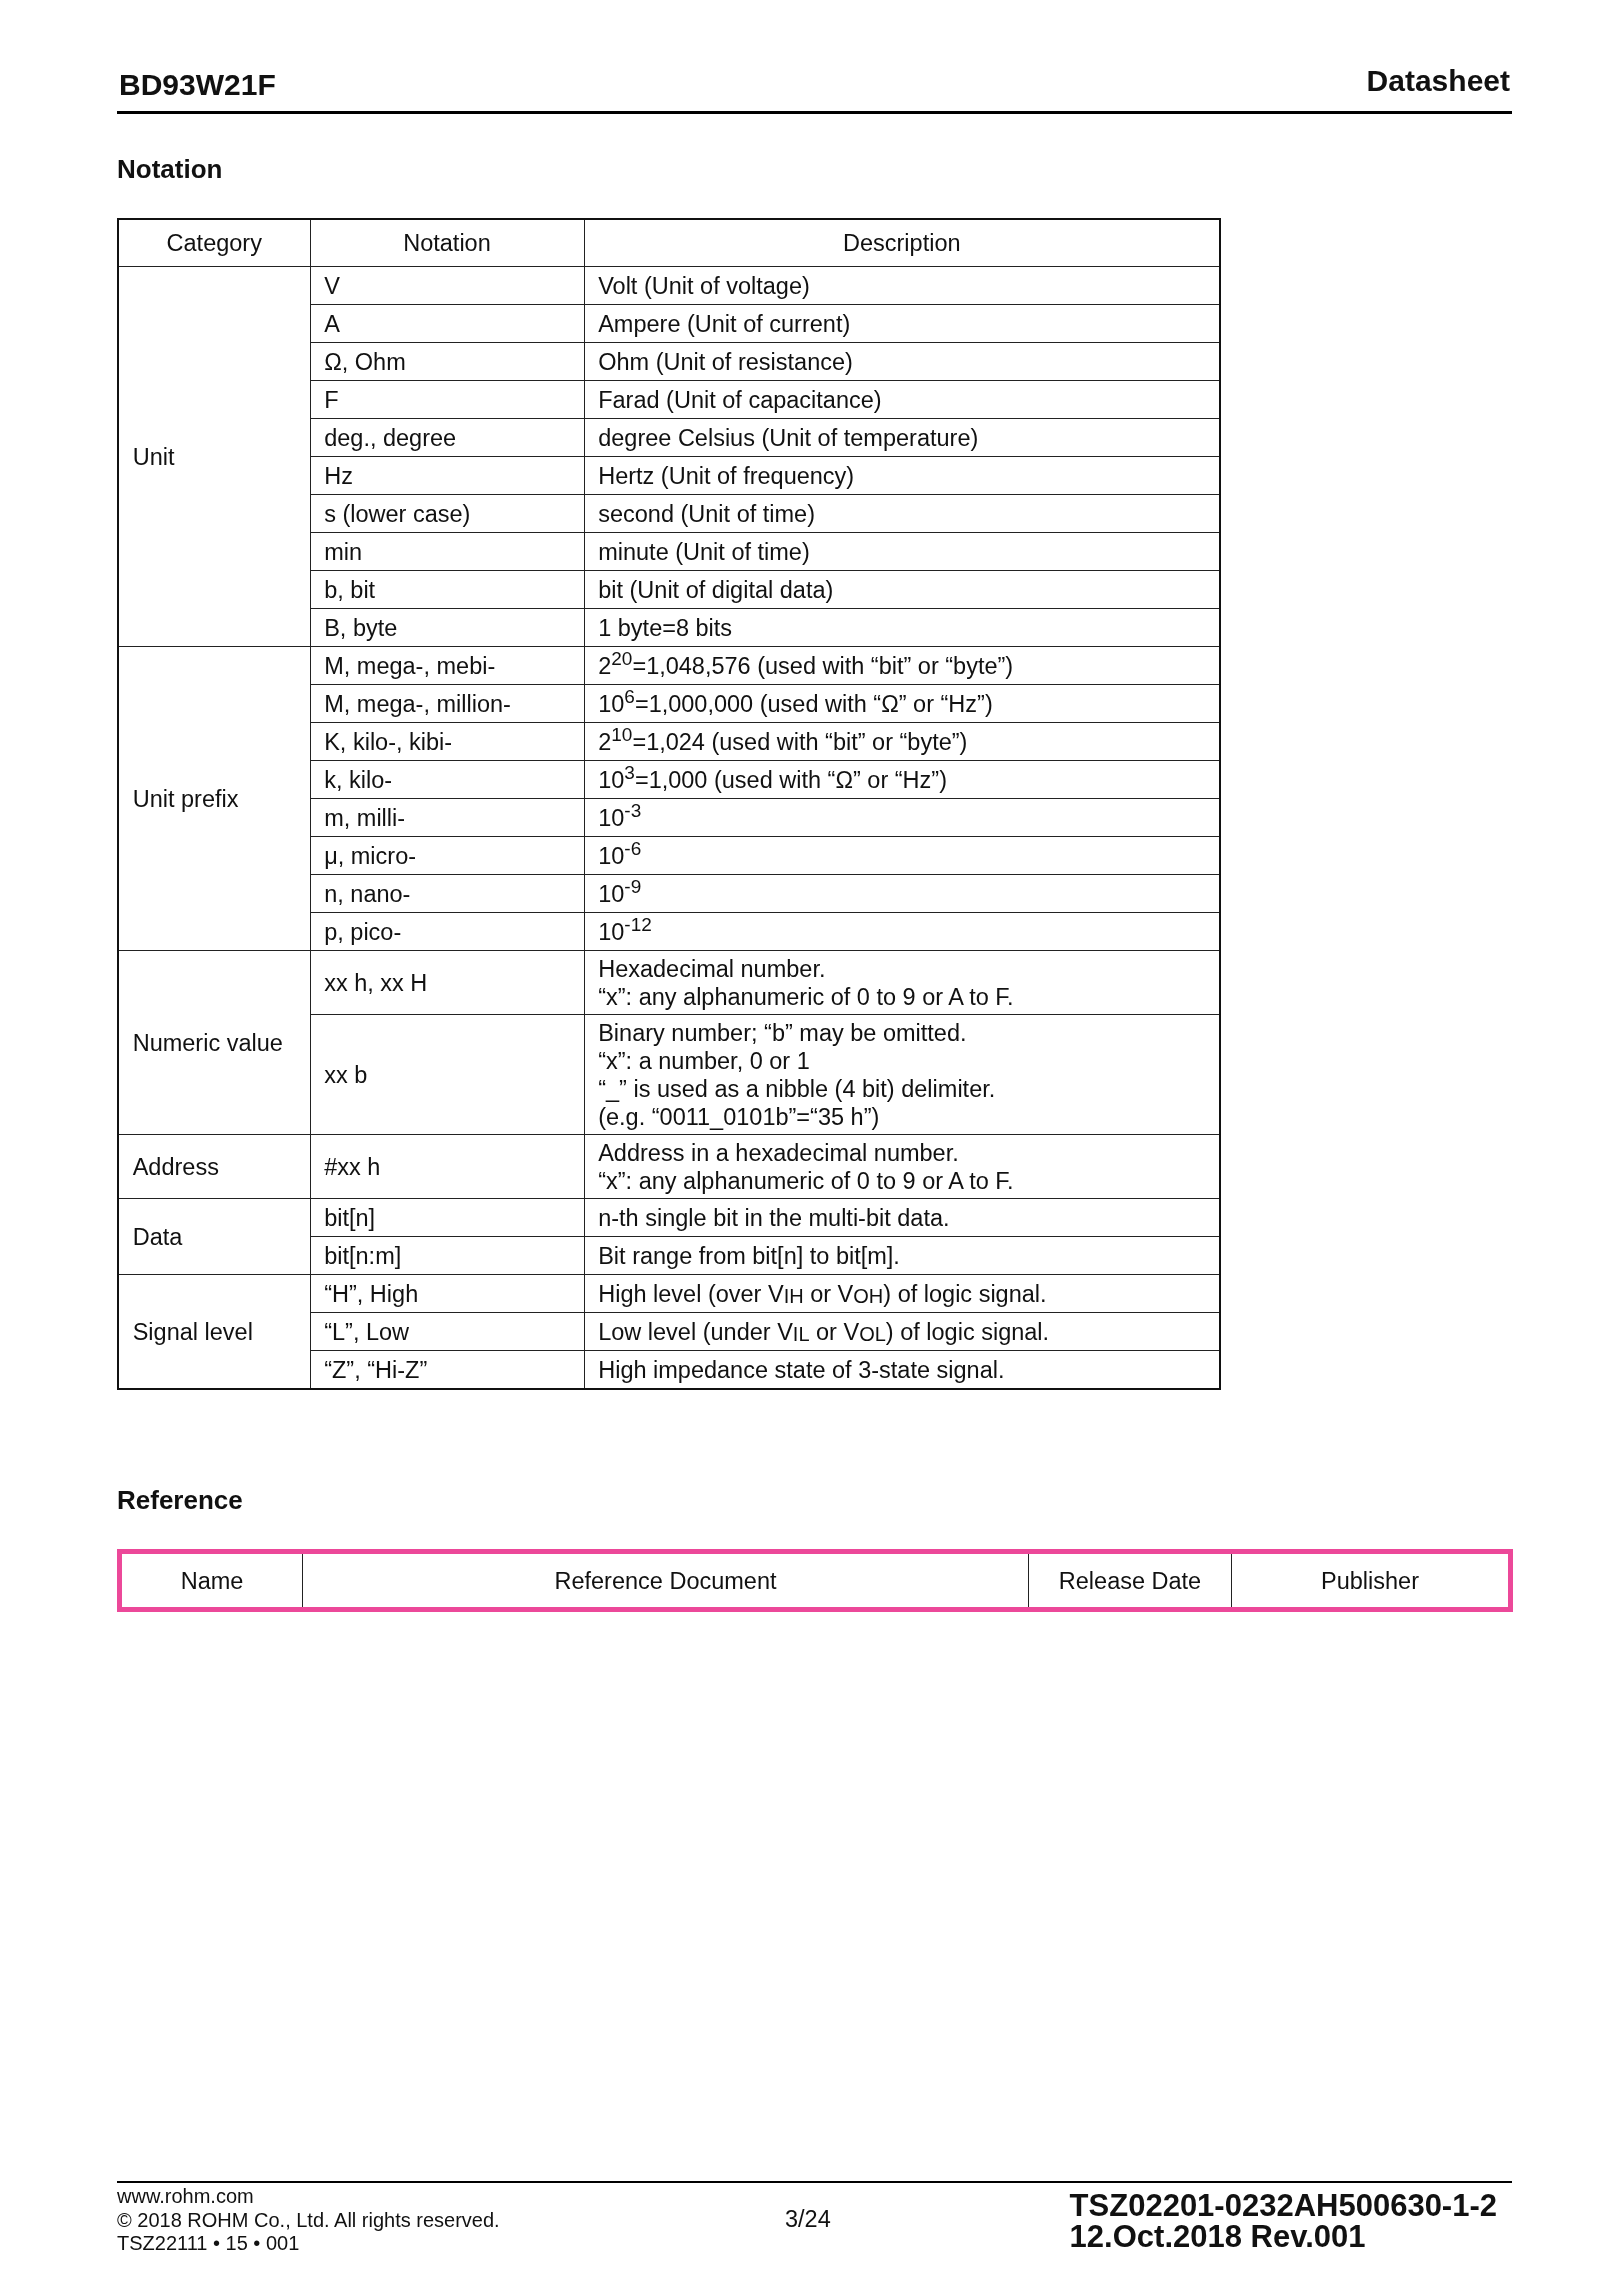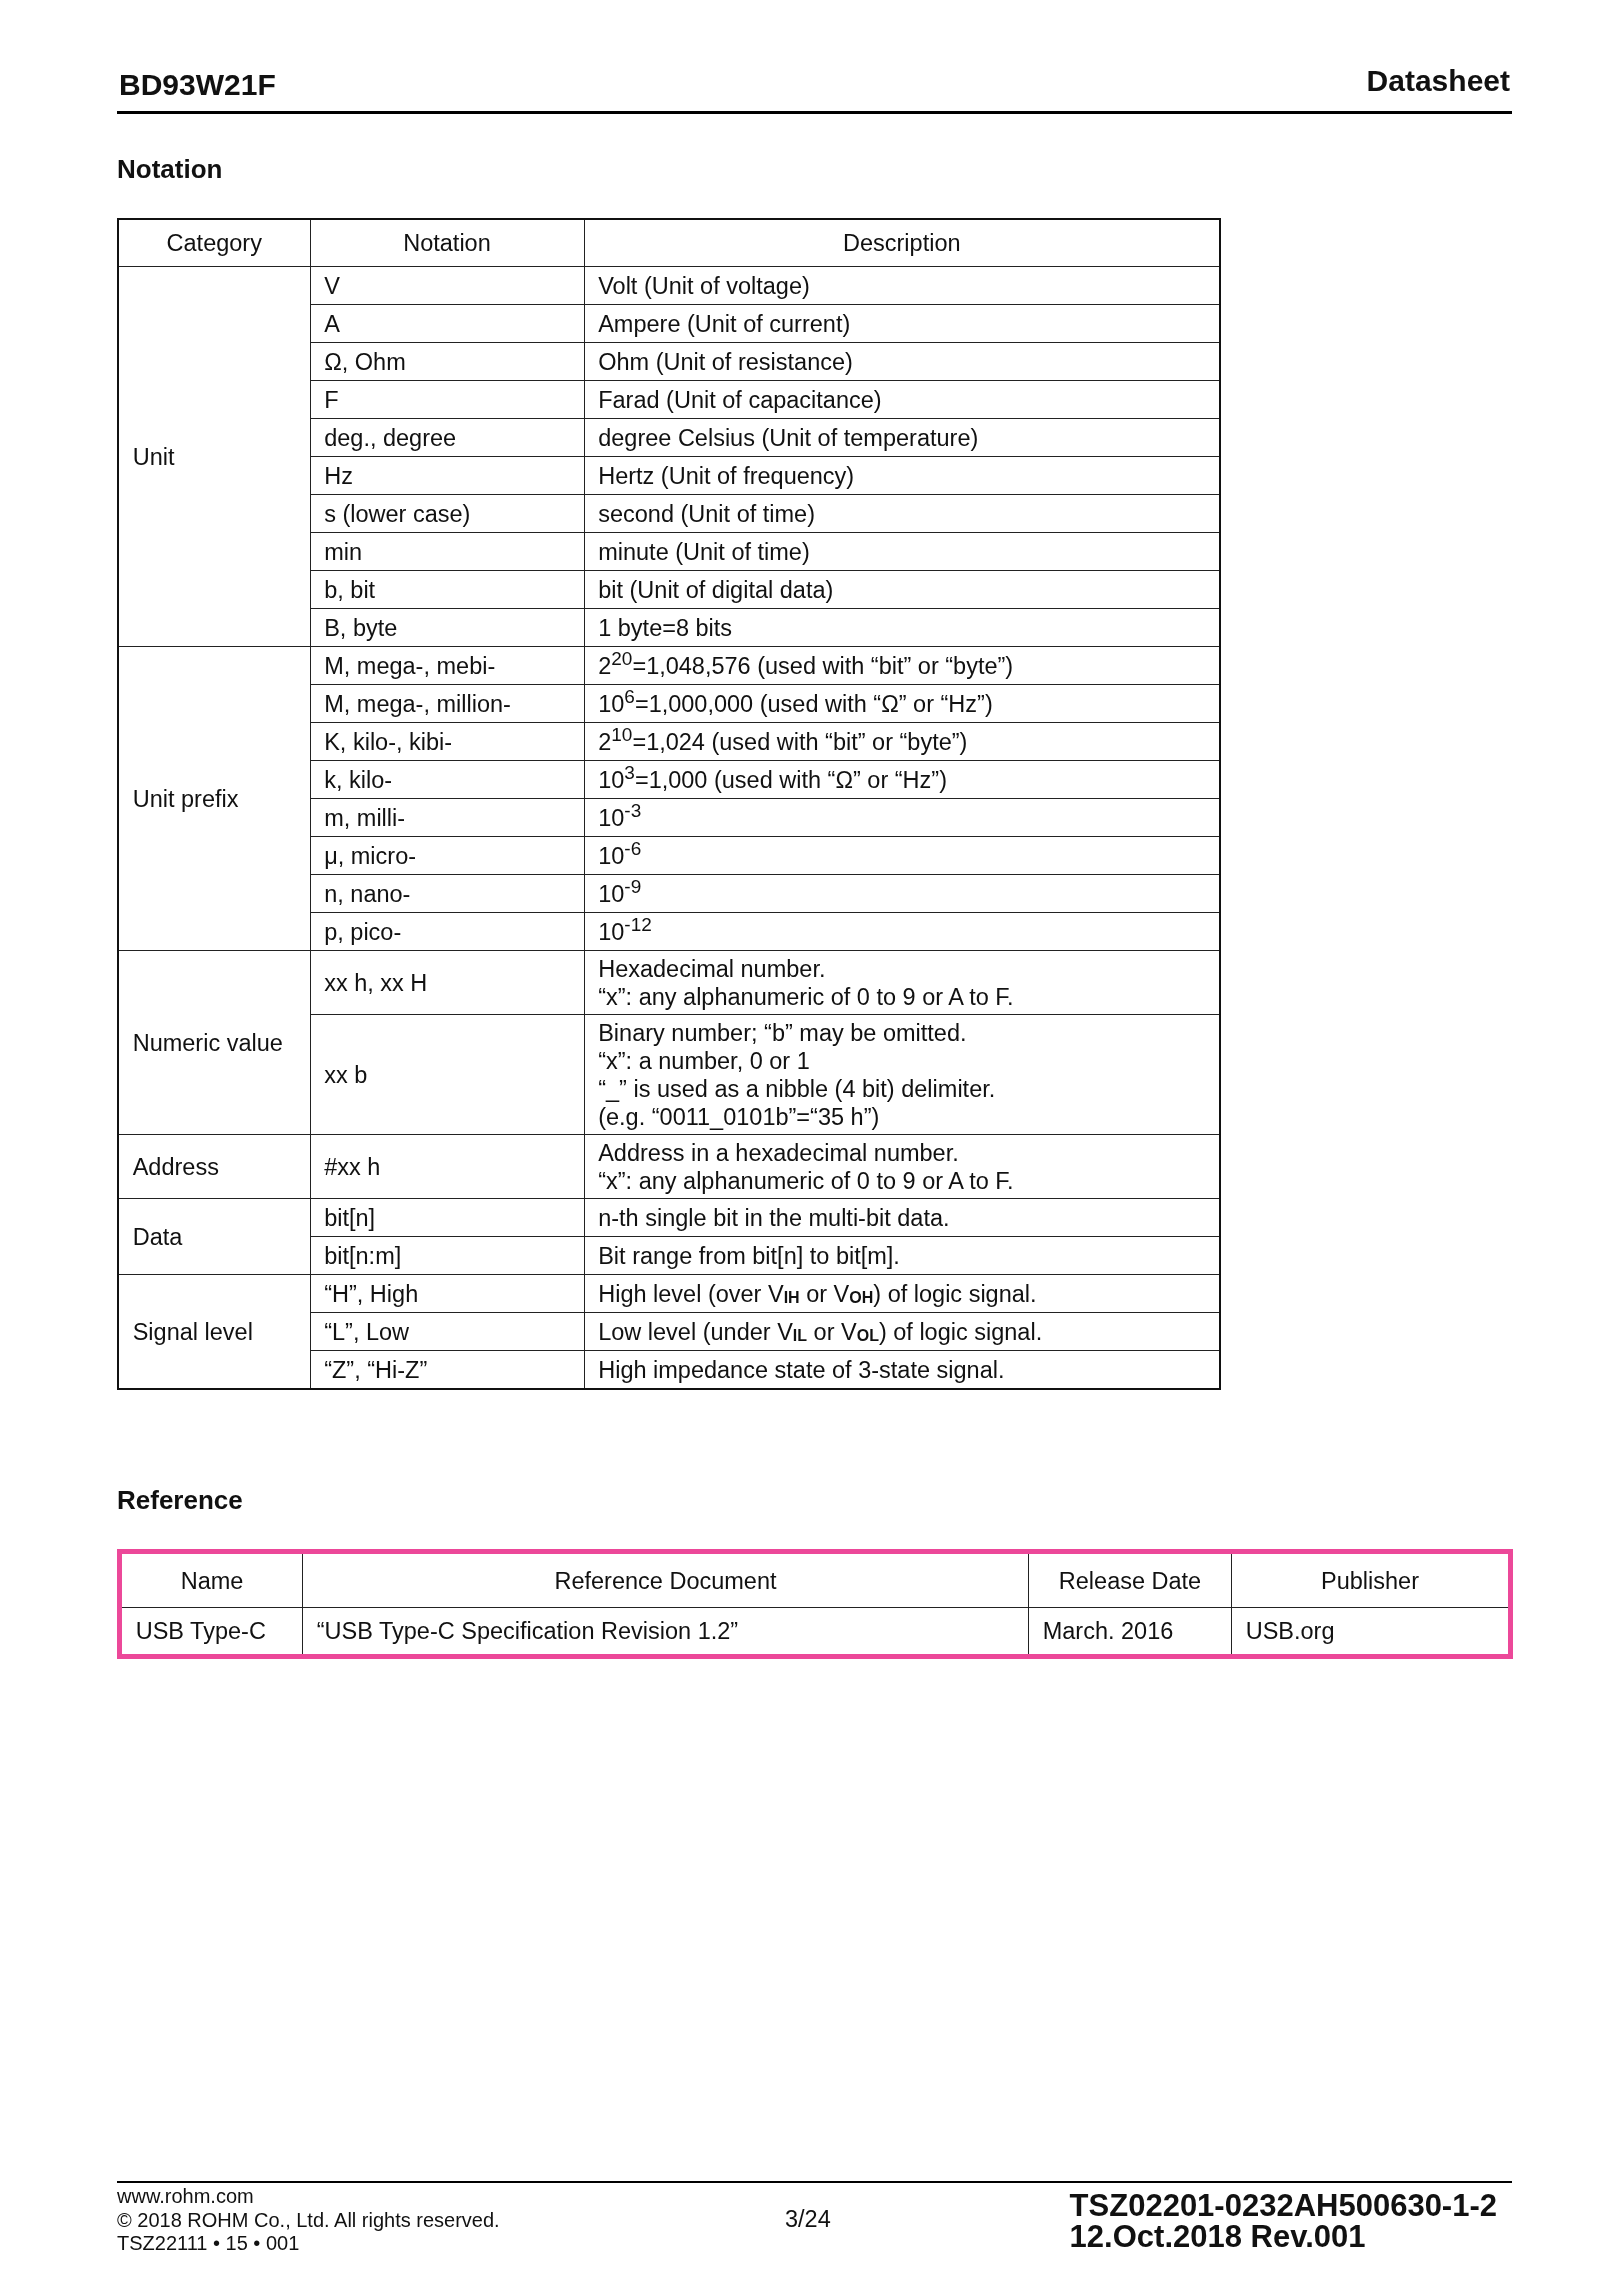--- a/index.html
+++ b/index.html
@@ -16,21 +16,21 @@
   th { text-align: center; padding: 0; }
   #notation-table { left: 117px; top: 218px; width: 1104px; border: 2px solid #111; }
   #notation-table th { height: 46px; margin-left: 20px; }
   #notation-table td.r1 { height: 37px; }
   #notation-table td.r2 { height: 63px; }
   #notation-table td.r4 { height: 119px; }
   #reference-table { left: 117px; top: 1549px; width: 1396px; border: 5px solid #ec4899; }
   #reference-table th { height: 53px; }
   #reference-table td { height: 46px; }
   sup { font-size: 19px; vertical-align: 9px; line-height: 0; }
-  sub { font-size: 16px; vertical-align: -1.3px; line-height: 0; font-weight: bold; }
+  sub { font-size: 20px; vertical-align: -1.3px; line-height: 0; }
   #ftr-rule { left: 117px; top: 2181px; width: 1395px; height: 2px; background: #000; }
   #ftr-left { left: 117px; top: 2185px; font-size: 20px; line-height: 23.5px; }
   #ftr-page { left: 785px; top: 2206px; font-size: 23.5px; }
   #ftr-right { right: 119px; top: 2190px; font-size: 31px; font-weight: bold; text-align: left; line-height: 31px; }
 </style>
 </head>
 <body>
 
 <div class="abs" id="hdr-title">BD93W21F</div>
 <div class="abs" id="hdr-type">Datasheet</div>
@@ -187,26 +187,20 @@
     </colgroup>
   <thead>
     <tr>
       <th>Name</th>
       <th>Reference Document</th>
       <th>Release Date</th>
       <th>Publisher</th>
     </tr>
   </thead>
   <tbody>
-    <tr>
-      <td>USB Type-C</td>
-      <td>“USB Type-C Specification Revision 1.2”</td>
-      <td>March. 2016</td>
-      <td>USB.org</td>
-    </tr>
   </tbody>
 </table>
 
 <div class="abs" id="ftr-rule"></div>
 <div class="abs" id="ftr-left">
   <div>www.rohm.com</div>
   <div>© 2018 ROHM Co., Ltd. All rights reserved.</div>
   <div>TSZ22111 • 15 • 001</div>
 </div>
 <div class="abs" id="ftr-page">3/24</div>

